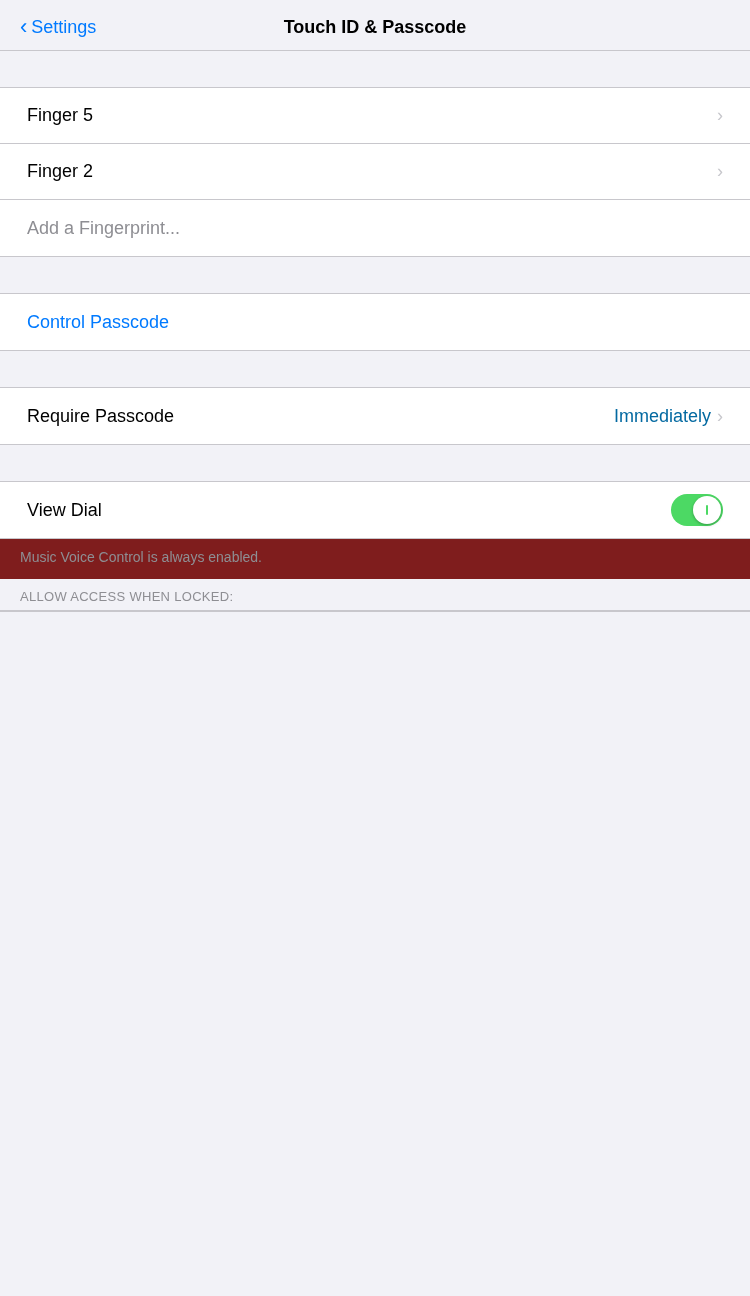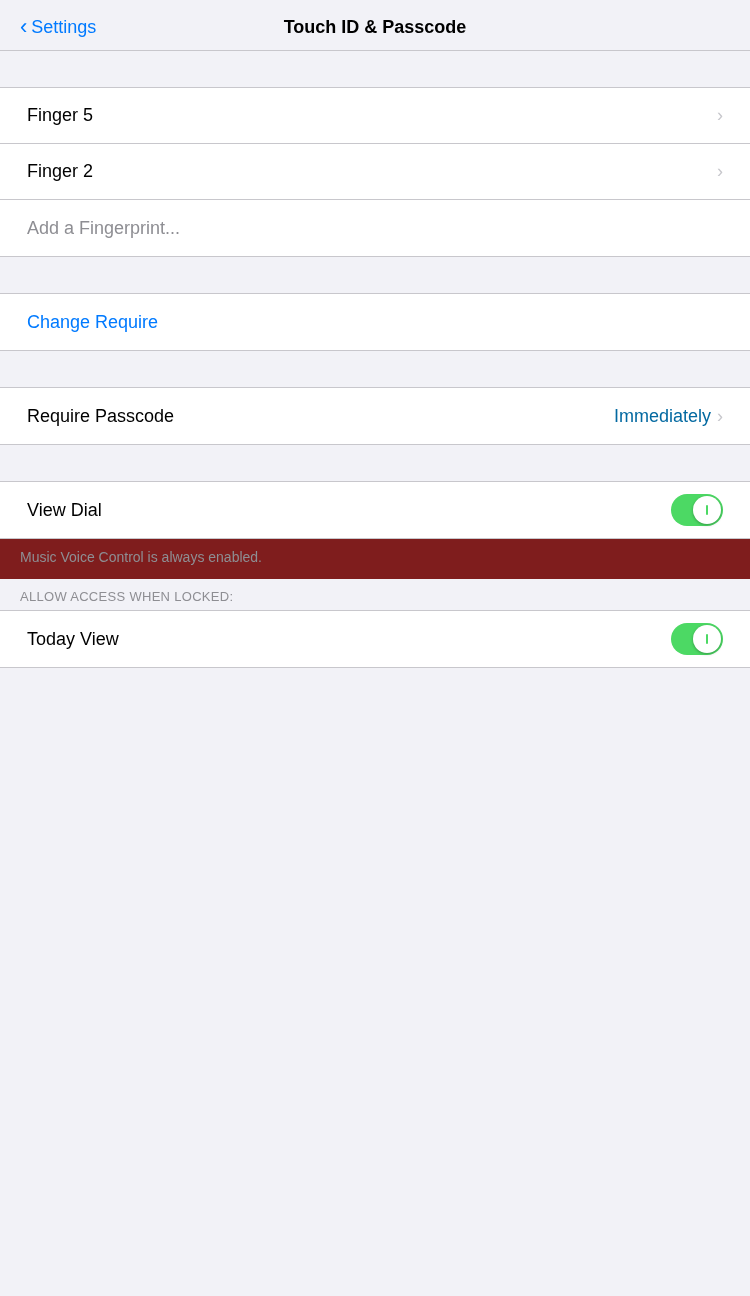--- a/index.html
+++ b/index.html
@@ -198,21 +198,21 @@
     </div>
   </div>
   <div class="table-row">
     <span class="row-label-gray">Add a Fingerprint...</span>
   </div>
 </div>
 
 <div class="section-spacer"></div>
 <div class="section-group">
   <div class="table-row">
-    <span class="row-label-blue">Change Require</span>
+    <span class="row-label-blue">Control Passcode</span>
   </div>
 </div>
 
 <div class="section-spacer"></div>
 <div class="section-group">
   <div class="table-row">
     <span class="row-label">Require Passcode</span>
     <div class="row-right">
       <span class="row-value">Immediately</span>
       <span class="chevron-right">›</span>
@@ -229,21 +229,13 @@
         <div class="toggle-line"></div>
       </div>
     </div>
   </div>
 </div>
 
 <div class="footer-note">Music Voice Control is always enabled.</div>
 
 <div class="section-header">ALLOW ACCESS WHEN LOCKED:</div>
 <div class="section-group">
-  <div class="table-row">
-    <span class="row-label">Today View</span>
-    <div class="toggle">
-      <div class="toggle-knob">
-        <div class="toggle-line"></div>
-      </div>
-    </div>
-  </div>
 </div>
 
 </body></html>

